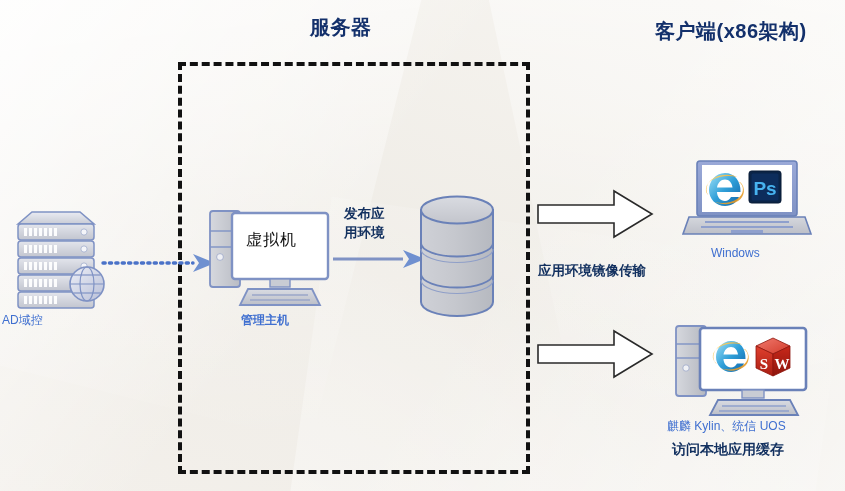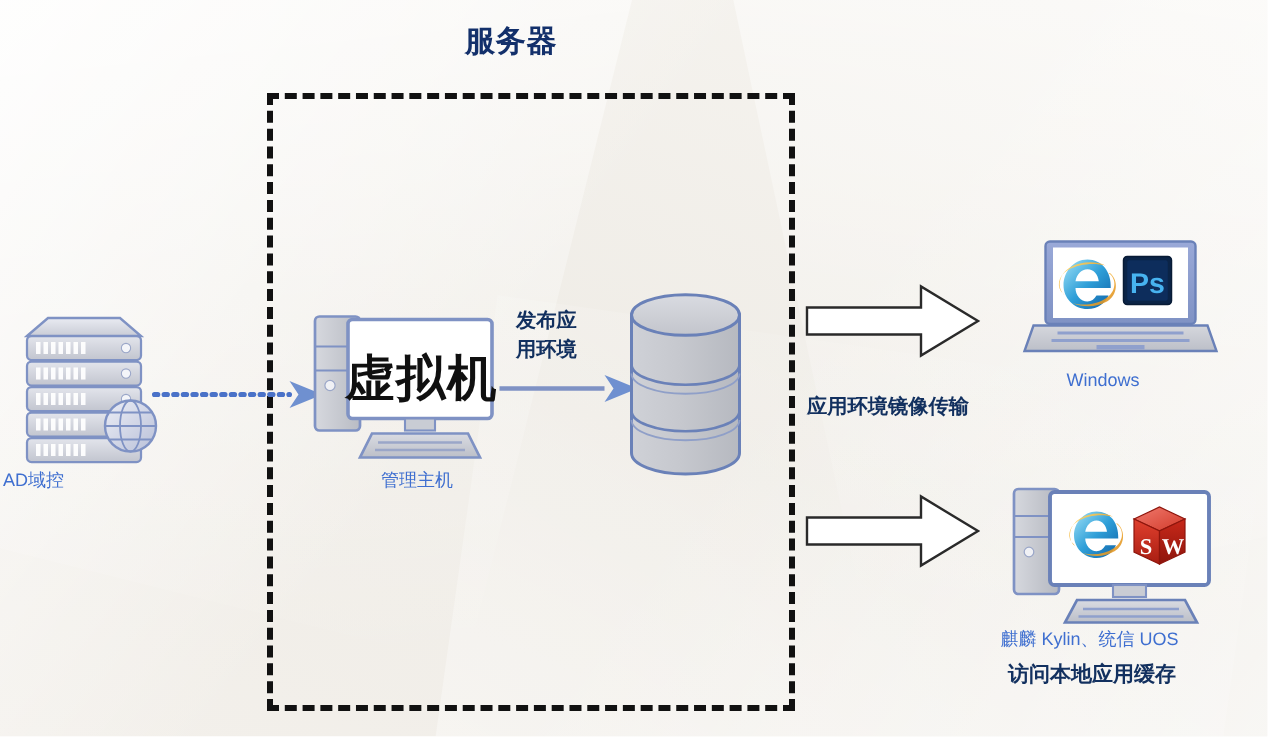--- a/index.html
+++ b/index.html
@@ -69,32 +69,32 @@
   #transfer-note { left: 538px; top: 262px; font-size: 13.5px; }
   #local-cache-note { left: 672px; top: 440px; font-size: 14px; }
 
   
   .blue-caption {
     color: #3f6fd0;
     font-size: 12px;
     white-space: nowrap;
   }
   #ad-caption { left: 2px; top: 312px; }
-  #host-caption { left: 254px; top: 312px; }
+  #host-caption { left: 241px; top: 312px; font-weight: bold; }
   #windows-caption { left: 711px; top: 246px; }
   #linux-caption { left: 667px; top: 418px; }
 
   
   #ad-server { left: 8px; top: 205px; width: 100px; height: 105px; }
 
   
   #mgmt-host { left: 200px; top: 203px; width: 140px; height: 105px; }
   #vm-label {
-    left: 230px; top: 230px;
-    font-size: 33px; font-weight: bold;
+    left: 246px; top: 230px;
+    font-size: 16px; font-weight: normal;
     color: #101010;
     letter-spacing: 1px;
   }
 
   
   #db-cyl { left: 418px; top: 196px; width: 78px; height: 120px; }
 
   
   #dotted-conn { left: 103px; top: 252px; width: 112px; height: 22px; }
   #publish-conn { left: 333px; top: 248px; width: 92px; height: 22px; }
@@ -112,20 +112,21 @@
 </head>
 <body>
 
 <div id="canvas">
 
   <div id="bg-streak-a" class="abs"></div>
   <div id="bg-streak-b" class="abs"></div>
   <div id="bg-streak-c" class="abs"></div>
 
   <div id="server-title" class="abs title">服务器</div>
+  <div id="client-title" class="abs title">客户端(x86架构)</div>
 
   <div id="server-boundary" class="abs"></div>
 
   <div id="ad-server" class="abs">
     <svg width="100" height="105" viewBox="0 0 100 105">
       <defs>
         <linearGradient id="srvTop" x1="0" y1="0" x2="0" y2="1">
           <stop offset="0" stop-color="#e9ebf2"></stop>
             <stop offset="1" stop-color="#c9ccd6"></stop>
         </linearGradient>

